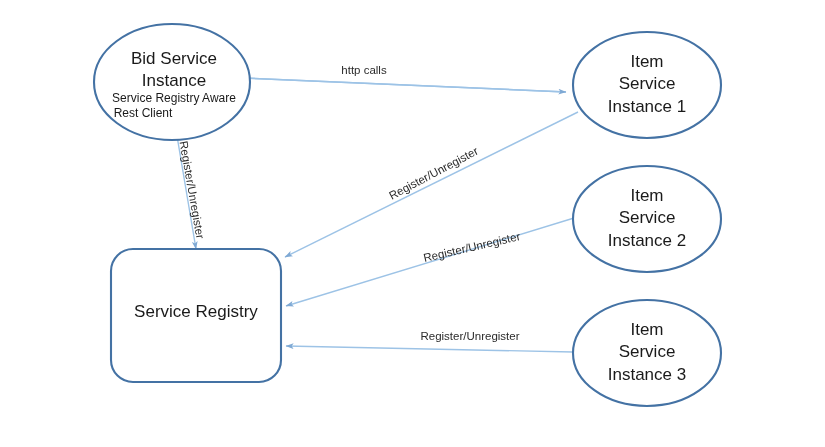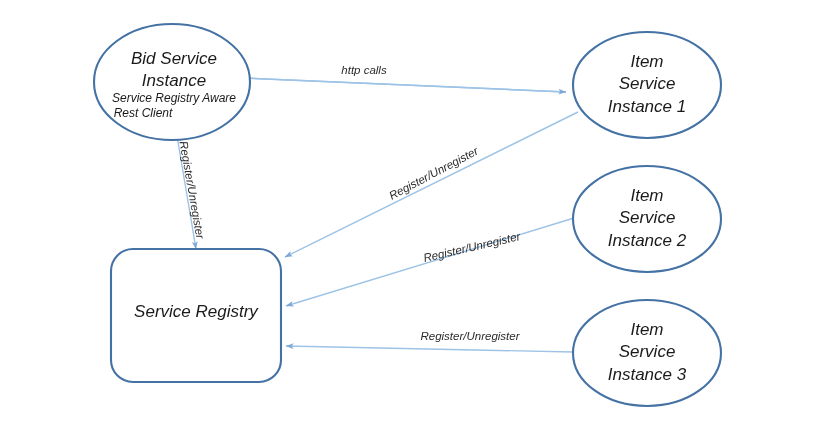--- a/index.html
+++ b/index.html
@@ -11,21 +11,20 @@
     width: 825px;
     height: 447px;
     font-family: "Liberation Sans", sans-serif;
     overflow: hidden;
   }
   #canvas {
     position: relative;
     width: 825px;
     height: 447px;
     background: #ffffff;
-    font-style: italic;
   }
   #diagram-svg {
     position: absolute;
     left: 0;
     top: 0;
     width: 825px;
     height: 447px;
   }
   .node-shape {
     fill: #ffffff;

